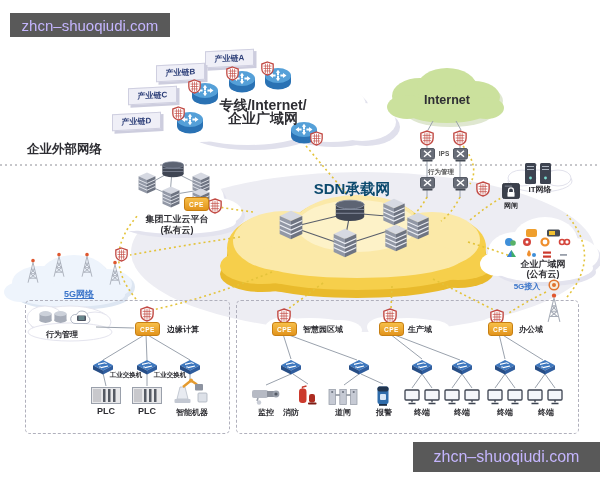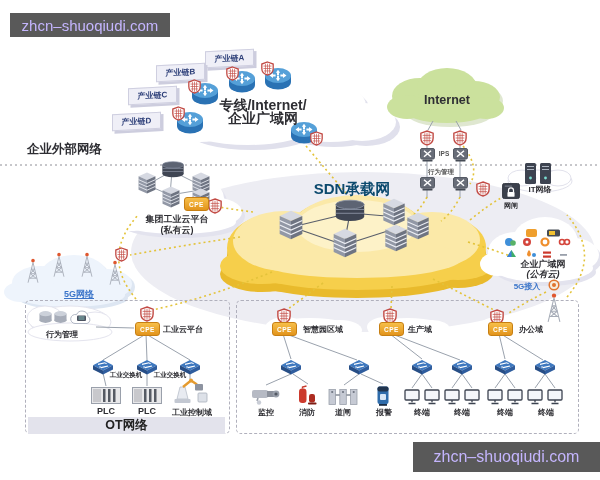--- a/index.html
+++ b/index.html
@@ -206,21 +206,20 @@
       <path d="M392 286 L391 309"></path>
       <path d="M433 279 Q470 298 494 310"></path>
       <path d="M546 292 Q524 303 509 313"></path>
       <path d="M136 299 Q100 256 139 214"></path>
       <path d="M567 297 Q602 256 567 215"></path>
     </g>
   </svg>
 
   <div class="dashbox" style="left:25px;top:300px;width:203px;height:132px;"></div>
   <div class="dashbox" style="left:236px;top:300px;width:341px;height:132px;"></div>
-  <div class="bar" style="left:28px;top:417px;width:197px;height:17px;">OT网络</div>
 
   <div class="lbl la sz12" style="left:27px;top:141px;">企业外部网络</div>
 
   <div class="lbl sz10" style="left:263px;top:97px;">专线/Internet/</div>
   <div class="lbl sz10" style="left:263px;top:110px;">企业广域网</div>
   <div class="plaque" style="left:205px;top:50px;">
       <span>产业链A</span>
     </div>
   <div class="plaque" style="left:156px;top:64px;">
       <span>产业链B</span>
@@ -579,21 +578,21 @@
         <path d="M5 29 l4.5 -7 4.5 7 Z" fill="#3fae68"></path>
         <path d="M5 29 l4.5 -7 v7 Z" fill="#3f7fd9"></path>
         <path d="M27 22 c2.5 3 2.5 6 0 6.5 c-2.5 -0.5 -2.5 -3.5 0 -6.5" fill="#ef8f2e"></path>
         <circle cx="32" cy="27" r="2" fill="#3f8fd9"></circle>
         <rect x="41" y="23.5" width="8" height="2.2" fill="#cc3a2d"></rect>
         <rect x="41" y="27.5" width="8" height="2.2" fill="#cc3a2d"></rect>
         <rect x="58" y="26" width="7" height="1.8" fill="#9aa0ab"></rect>
       </svg>
     </i>
   <div class="lbl sz9" style="left:543px;top:258px;">企业广域网</div>
-  <div class="lbl sz9" style="left:543px;top:268px;font-style:italic;">(公有云)</div>
+  <div class="lbl sz9" style="left:543px;top:268px;">(公有云)</div>
   <div class="lbl sz8 blue" style="left:527px;top:281px;">5G接入</div>
   <i class="ic" style="left:548px;top:279px;width:12px;height:12px;">
       <svg viewBox="0 0 12 12" xmlns="http://www.w3.org/2000/svg">
         <circle cx="6" cy="6" r="4.8" fill="#f6ecdc" stroke="#e0742e" stroke-width="1.5"></circle>
         <circle cx="6" cy="6" r="2" fill="#e0742e"></circle>
       </svg>
     </i>
   <i class="ic" style="left:543px;top:293px;width:22px;height:30px;">
       <svg viewBox="0 0 20 28" xmlns="http://www.w3.org/2000/svg">
         <circle cx="10" cy="2.5" r="2" fill="#e0572e"></circle>
@@ -623,21 +622,21 @@
       </svg>
     </i>
   <div class="lbl sz8" style="left:62px;top:329px;">行为管理</div>
   <i class="ic" style="left:140px;top:306px;width:14px;height:16px;">
       <svg viewBox="0 0 16 18" xmlns="http://www.w3.org/2000/svg">
         <path d="M8 1 L15 3.5 V9 c0 4.2-3 7-7 8 c-4-1-7-3.8-7-8 V3.5 Z" fill="#fff" stroke="#c24a44" stroke-width="1.6"></path>
         <path d="M3 6 h10 M3 9 h10 M3.5 12 h9 M5.5 3.5 v11 M8 3 v12.5 M10.5 3.5 v11" stroke="#c24a44" stroke-width="0.8"></path>
       </svg>
     </i>
   <div class="cpe" style="left:135px;top:322px;">CPE</div>
-  <div class="lbl sz8" style="left:183px;top:324px;">工业云平台</div>
+  <div class="lbl sz8" style="left:183px;top:324px;">边缘计算</div>
   <i class="ic" style="left:93px;top:360px;width:20px;height:15px;">
       <svg viewBox="0 0 20 15" xmlns="http://www.w3.org/2000/svg">
         <path d="M10 0 L20 5.2 L10 10.4 L0 5.2 Z" fill="#3e78bf"></path>
         <path d="M0 5.2 L10 10.4 V14.6 L0 9.4 Z" fill="#274e86"></path>
         <path d="M20 5.2 L10 10.4 V14.6 L20 9.4 Z" fill="#2f5d9e"></path>
         <g stroke="#fff" stroke-width="1.1" fill="none">
           <path d="M5 4.4 L12 2.8 M15 6 L8 7.6"></path>
         </g>
         <g fill="#fff">
           <path d="M12.6 2.2 l-0.5 1.9 2 -0.4 Z"></path>
@@ -702,21 +701,21 @@
         <path d="M5 23 h11 l-3 -12 h-5 Z" fill="#e8ebf1" stroke="#b9bfca" stroke-width="0.8"></path>
         <rect x="2.5" y="23" width="16" height="4" rx="1" fill="#c3c8d2"></rect>
         <path d="M11 11 L19 4.5 L25 8.5" stroke="#e59b2f" stroke-width="2.4" fill="none"></path>
         <circle cx="19" cy="4.5" r="2" fill="#e59b2f"></circle>
         <rect x="23" y="8" width="8" height="6.5" rx="1" fill="#8d93a0"></rect>
         <rect x="26" y="17" width="9" height="9" rx="1" fill="#dde1e8" stroke="#aab0bb" stroke-width="0.8"></rect>
       </svg>
     </i>
   <div class="lbl sz9" style="left:106px;top:406px;">PLC</div>
   <div class="lbl sz9" style="left:147px;top:406px;">PLC</div>
-  <div class="lbl sz8" style="left:192px;top:407px;">工业控制域</div>
+  <div class="lbl sz8" style="left:192px;top:407px;">智能机器</div>
 
   <i class="ic" style="left:277px;top:308px;width:14px;height:16px;">
       <svg viewBox="0 0 16 18" xmlns="http://www.w3.org/2000/svg">
         <path d="M8 1 L15 3.5 V9 c0 4.2-3 7-7 8 c-4-1-7-3.8-7-8 V3.5 Z" fill="#fff" stroke="#c24a44" stroke-width="1.6"></path>
         <path d="M3 6 h10 M3 9 h10 M3.5 12 h9 M5.5 3.5 v11 M8 3 v12.5 M10.5 3.5 v11" stroke="#c24a44" stroke-width="0.8"></path>
       </svg>
     </i>
   <div class="cpe" style="left:272px;top:322px;">CPE</div>
   <div class="lbl sz8" style="left:323px;top:324px;">智慧园区域</div>
   <i class="ic" style="left:281px;top:360px;width:20px;height:15px;">
@@ -782,21 +781,21 @@
     </i>
   <i class="ic" style="left:374px;top:385px;width:18px;height:21px;">
       <svg viewBox="0 0 18 21" xmlns="http://www.w3.org/2000/svg">
         <rect x="3.5" y="1.5" width="11" height="17.5" rx="2" fill="#2f6cab"></rect>
         <rect x="3.5" y="1.5" width="11" height="5" rx="2" fill="#20344f"></rect>
         <rect x="6" y="9" width="6" height="6" rx="1" fill="#d7e6f6"></rect>
         <rect x="5" y="19" width="8" height="1.8" fill="#1a2c44"></rect>
       </svg>
     </i>
   <div class="lbl sz8" style="left:266px;top:407px;">监控</div>
-  <div class="lbl sz8" style="left:307px;top:407px;">消防</div>
+  <div class="lbl sz8" style="left:291px;top:407px;">消防</div>
   <div class="lbl sz8" style="left:343px;top:407px;">道闸</div>
   <div class="lbl sz8" style="left:384px;top:407px;">报警</div>
 
   <i class="ic" style="left:383px;top:308px;width:14px;height:16px;">
       <svg viewBox="0 0 16 18" xmlns="http://www.w3.org/2000/svg">
         <path d="M8 1 L15 3.5 V9 c0 4.2-3 7-7 8 c-4-1-7-3.8-7-8 V3.5 Z" fill="#fff" stroke="#c24a44" stroke-width="1.6"></path>
         <path d="M3 6 h10 M3 9 h10 M3.5 12 h9 M5.5 3.5 v11 M8 3 v12.5 M10.5 3.5 v11" stroke="#c24a44" stroke-width="0.8"></path>
       </svg>
     </i>
   <div class="cpe" style="left:379px;top:322px;">CPE</div>

